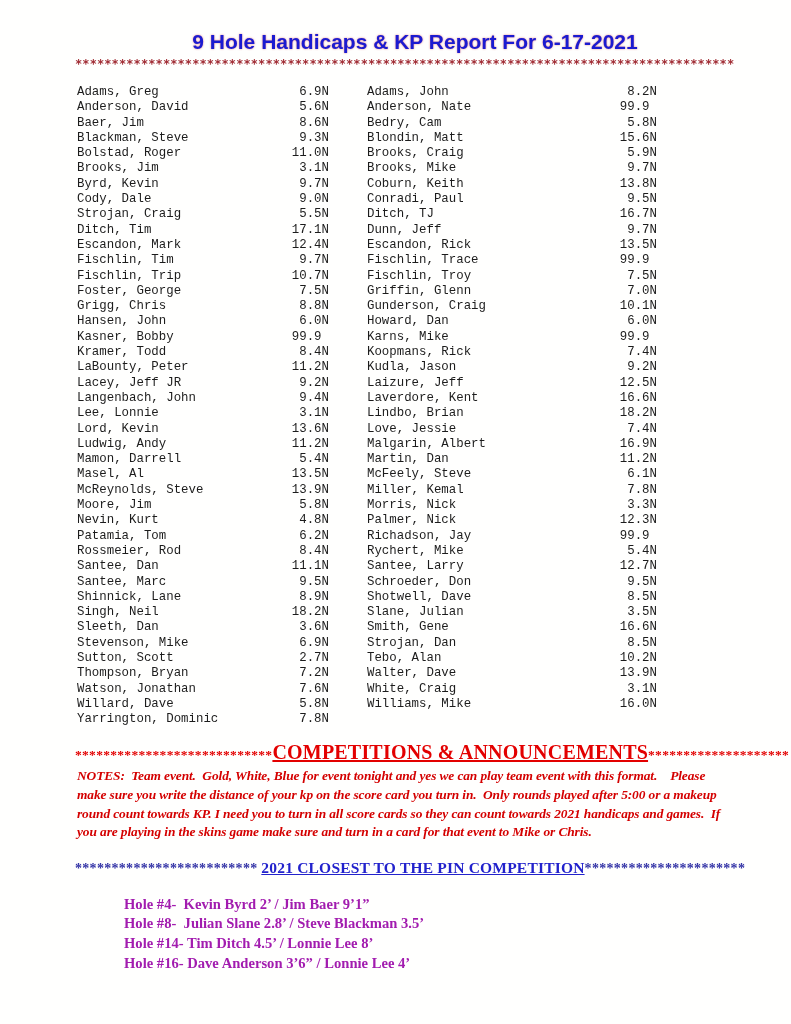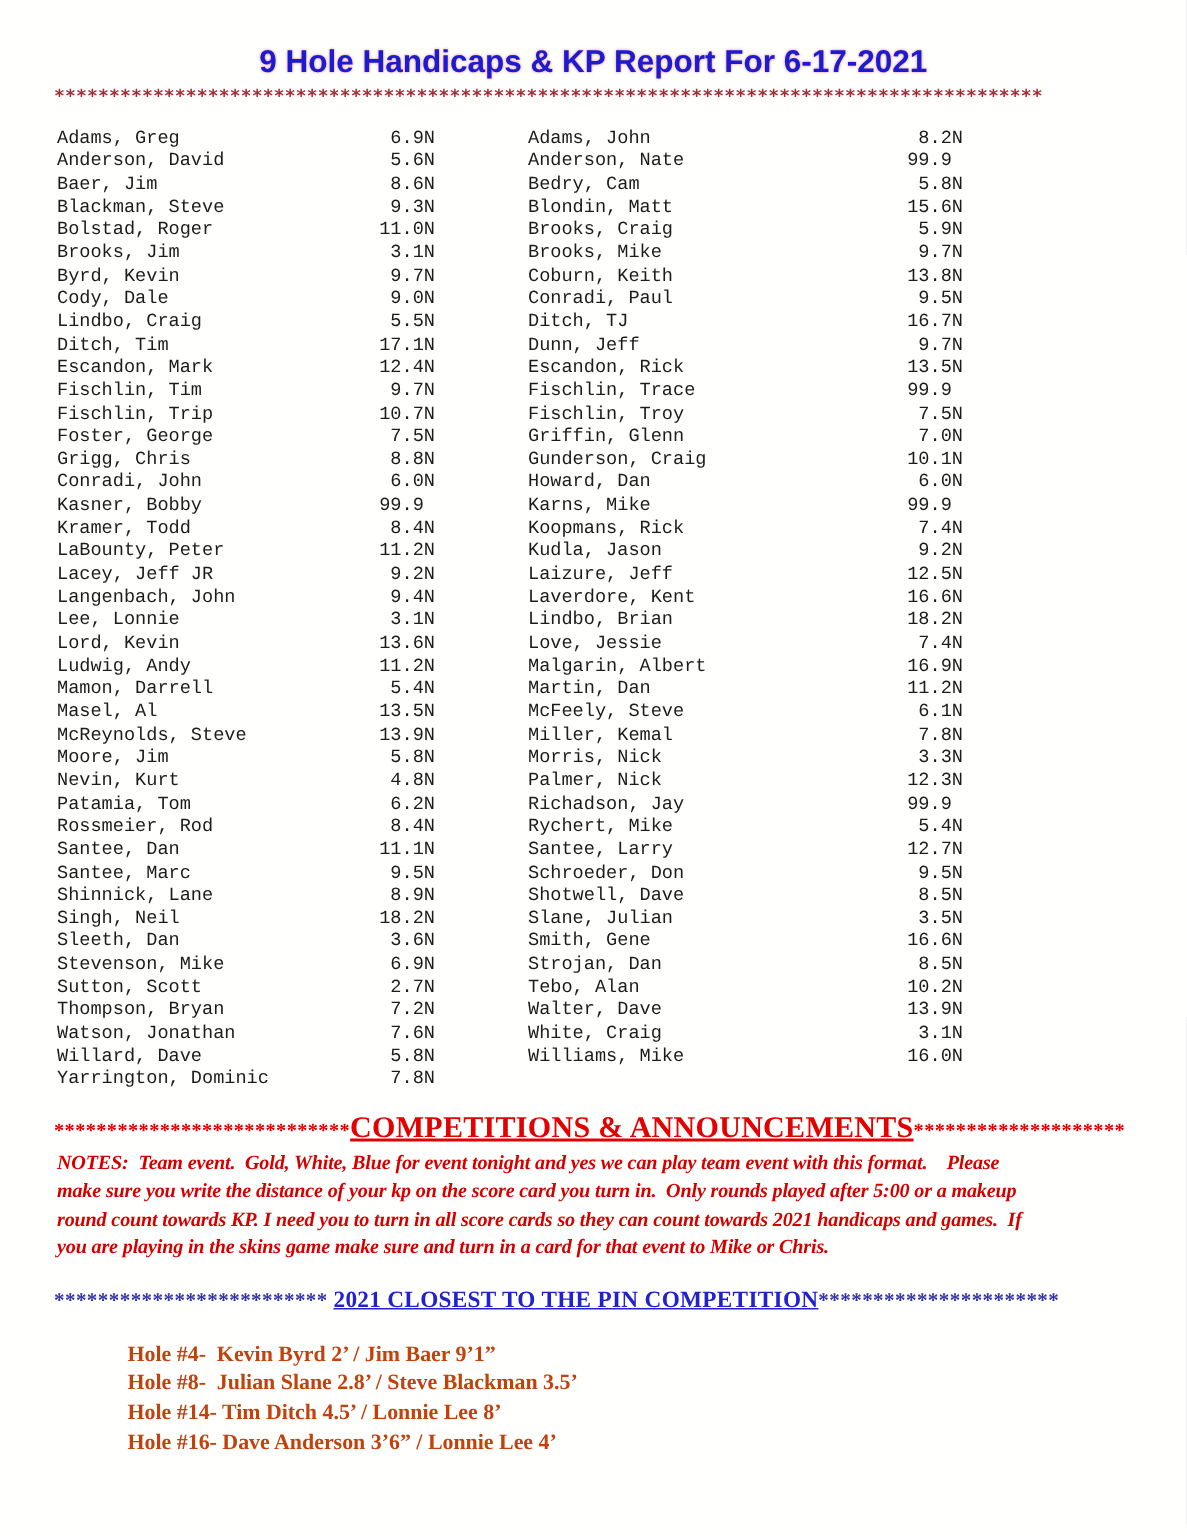--- a/index.html
+++ b/index.html
@@ -5,20 +5,21 @@
   html,body{margin:0;padding:0;background:#e8e8e8;}
   .page{
     position:relative;
     width:791px;height:1024px;
     margin:0 auto;
     background:#fffffe;
     overflow:hidden;
     font-family:"Liberation Sans",sans-serif;
     color:#1c1c1c;
     box-sizing:border-box;
+    padding-left:39px;
   }
   .title{
     margin:30px 30px 0 30px;
     text-align:center;
     font-family:"Liberation Sans",sans-serif;
     font-size:21px;
     font-weight:800;
     letter-spacing:0px;
     color:#1b1bd1;
     text-shadow:0 0 2px rgba(205,20,20,0.55);
@@ -29,21 +30,21 @@
     font-family:"DejaVu Sans Mono",monospace;
     font-size:12px;
     font-weight:bold;
     color:#a12d35;
     letter-spacing:0.1px;
     white-space:nowrap;
   }
   .roster{
     display:grid;
     grid-template-columns:252px 290px;
-    column-gap:62px;
+    column-gap:38px;
     margin:14px 0 16px 38px;
   }
   .r-row{
     display:flex;
     justify-content:space-between;
     height:15.3px;
     line-height:15.3px;
     font-family:"Liberation Mono","DejaVu Sans Mono",monospace;
     font-size:12.4px;
     white-space:pre;
@@ -93,21 +94,21 @@
     font-size:15.5px;
     letter-spacing:0.2px;
   }
   .kp-list{
     margin:17px 0 0 85px;
   }
   .kp-item{
     font-family:"Liberation Serif",serif;
     font-weight:bold;
     font-size:14.6px;
-    color:#c2410c;
+    color:#a21caf;
     line-height:19.6px;
     white-space:pre;
   }
 </style>
 </head>
 <body>
 
 <div class="page">
 
   <div class="title">9 Hole Handicaps &amp; KP Report For 6-17-2021</div>
@@ -117,28 +118,28 @@
   <div class="roster">
     <div class="r-col" id="col-left">
         <div class="r-row"><span class="r-name">Adams, Greg</span><span class="r-val"> 6.9N</span></div>
         <div class="r-row"><span class="r-name">Anderson, David</span><span class="r-val"> 5.6N</span></div>
         <div class="r-row"><span class="r-name">Baer, Jim</span><span class="r-val"> 8.6N</span></div>
         <div class="r-row"><span class="r-name">Blackman, Steve</span><span class="r-val"> 9.3N</span></div>
         <div class="r-row"><span class="r-name">Bolstad, Roger</span><span class="r-val">11.0N</span></div>
         <div class="r-row"><span class="r-name">Brooks, Jim</span><span class="r-val"> 3.1N</span></div>
         <div class="r-row"><span class="r-name">Byrd, Kevin</span><span class="r-val"> 9.7N</span></div>
         <div class="r-row"><span class="r-name">Cody, Dale</span><span class="r-val"> 9.0N</span></div>
-        <div class="r-row"><span class="r-name">Lindbo, Craig</span><span class="r-val"> 5.5N</span></div>
+        <div class="r-row"><span class="r-name">Strojan, Craig</span><span class="r-val"> 5.5N</span></div>
         <div class="r-row"><span class="r-name">Ditch, Tim</span><span class="r-val">17.1N</span></div>
         <div class="r-row"><span class="r-name">Escandon, Mark</span><span class="r-val">12.4N</span></div>
         <div class="r-row"><span class="r-name">Fischlin, Tim</span><span class="r-val"> 9.7N</span></div>
         <div class="r-row"><span class="r-name">Fischlin, Trip</span><span class="r-val">10.7N</span></div>
         <div class="r-row"><span class="r-name">Foster, George</span><span class="r-val"> 7.5N</span></div>
         <div class="r-row"><span class="r-name">Grigg, Chris</span><span class="r-val"> 8.8N</span></div>
-        <div class="r-row"><span class="r-name">Conradi, John</span><span class="r-val"> 6.0N</span></div>
+        <div class="r-row"><span class="r-name">Hansen, John</span><span class="r-val"> 6.0N</span></div>
         <div class="r-row"><span class="r-name">Kasner, Bobby</span><span class="r-val">99.9 </span></div>
         <div class="r-row"><span class="r-name">Kramer, Todd</span><span class="r-val"> 8.4N</span></div>
         <div class="r-row"><span class="r-name">LaBounty, Peter</span><span class="r-val">11.2N</span></div>
         <div class="r-row"><span class="r-name">Lacey, Jeff JR</span><span class="r-val"> 9.2N</span></div>
         <div class="r-row"><span class="r-name">Langenbach, John</span><span class="r-val"> 9.4N</span></div>
         <div class="r-row"><span class="r-name">Lee, Lonnie</span><span class="r-val"> 3.1N</span></div>
         <div class="r-row"><span class="r-name">Lord, Kevin</span><span class="r-val">13.6N</span></div>
         <div class="r-row"><span class="r-name">Ludwig, Andy</span><span class="r-val">11.2N</span></div>
         <div class="r-row"><span class="r-name">Mamon, Darrell</span><span class="r-val"> 5.4N</span></div>
         <div class="r-row"><span class="r-name">Masel, Al</span><span class="r-val">13.5N</span></div>

